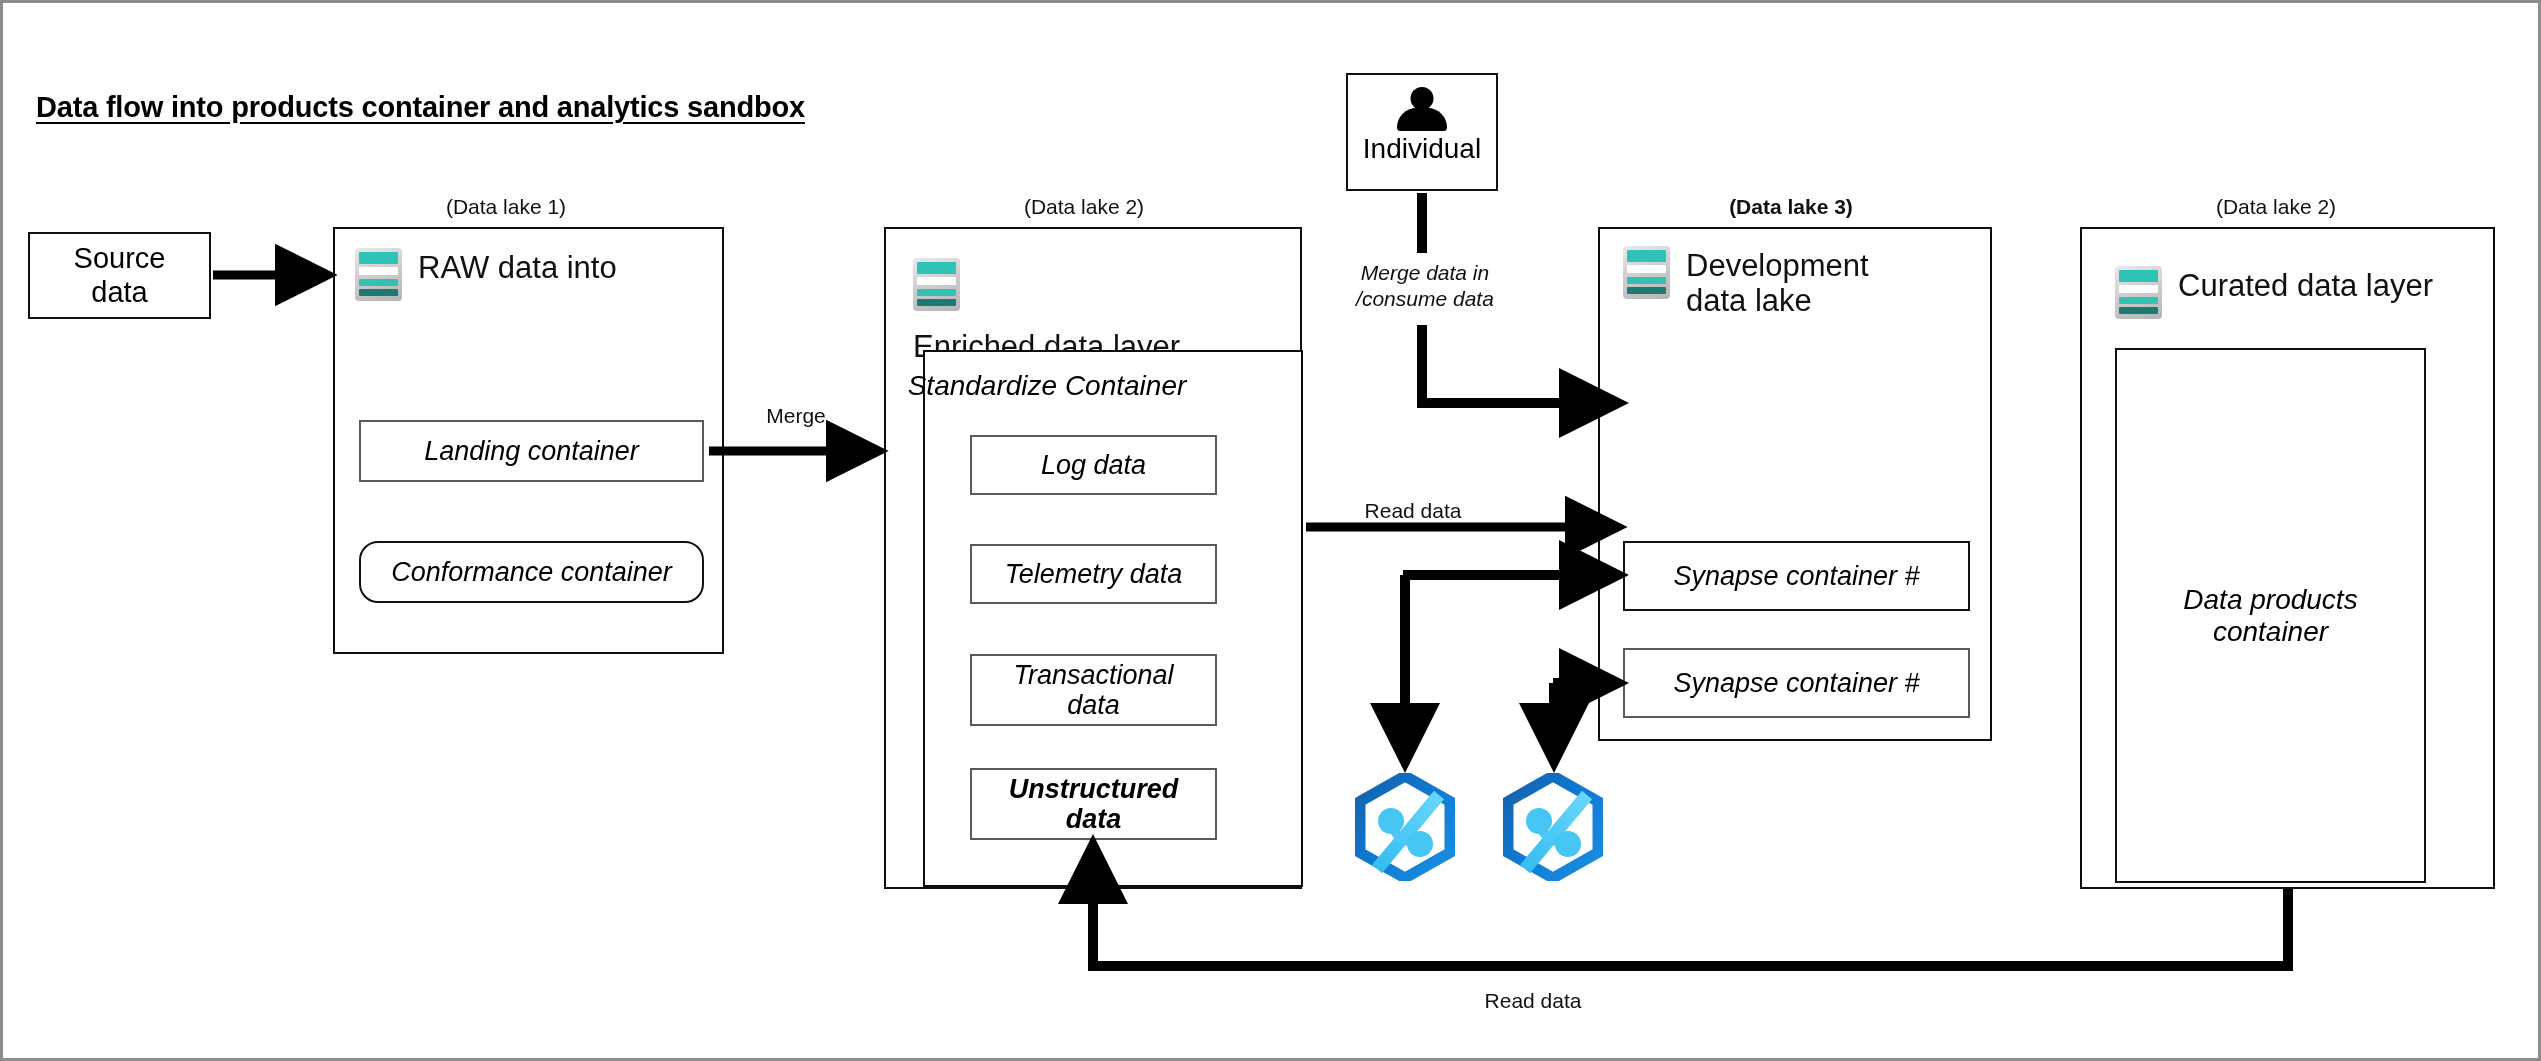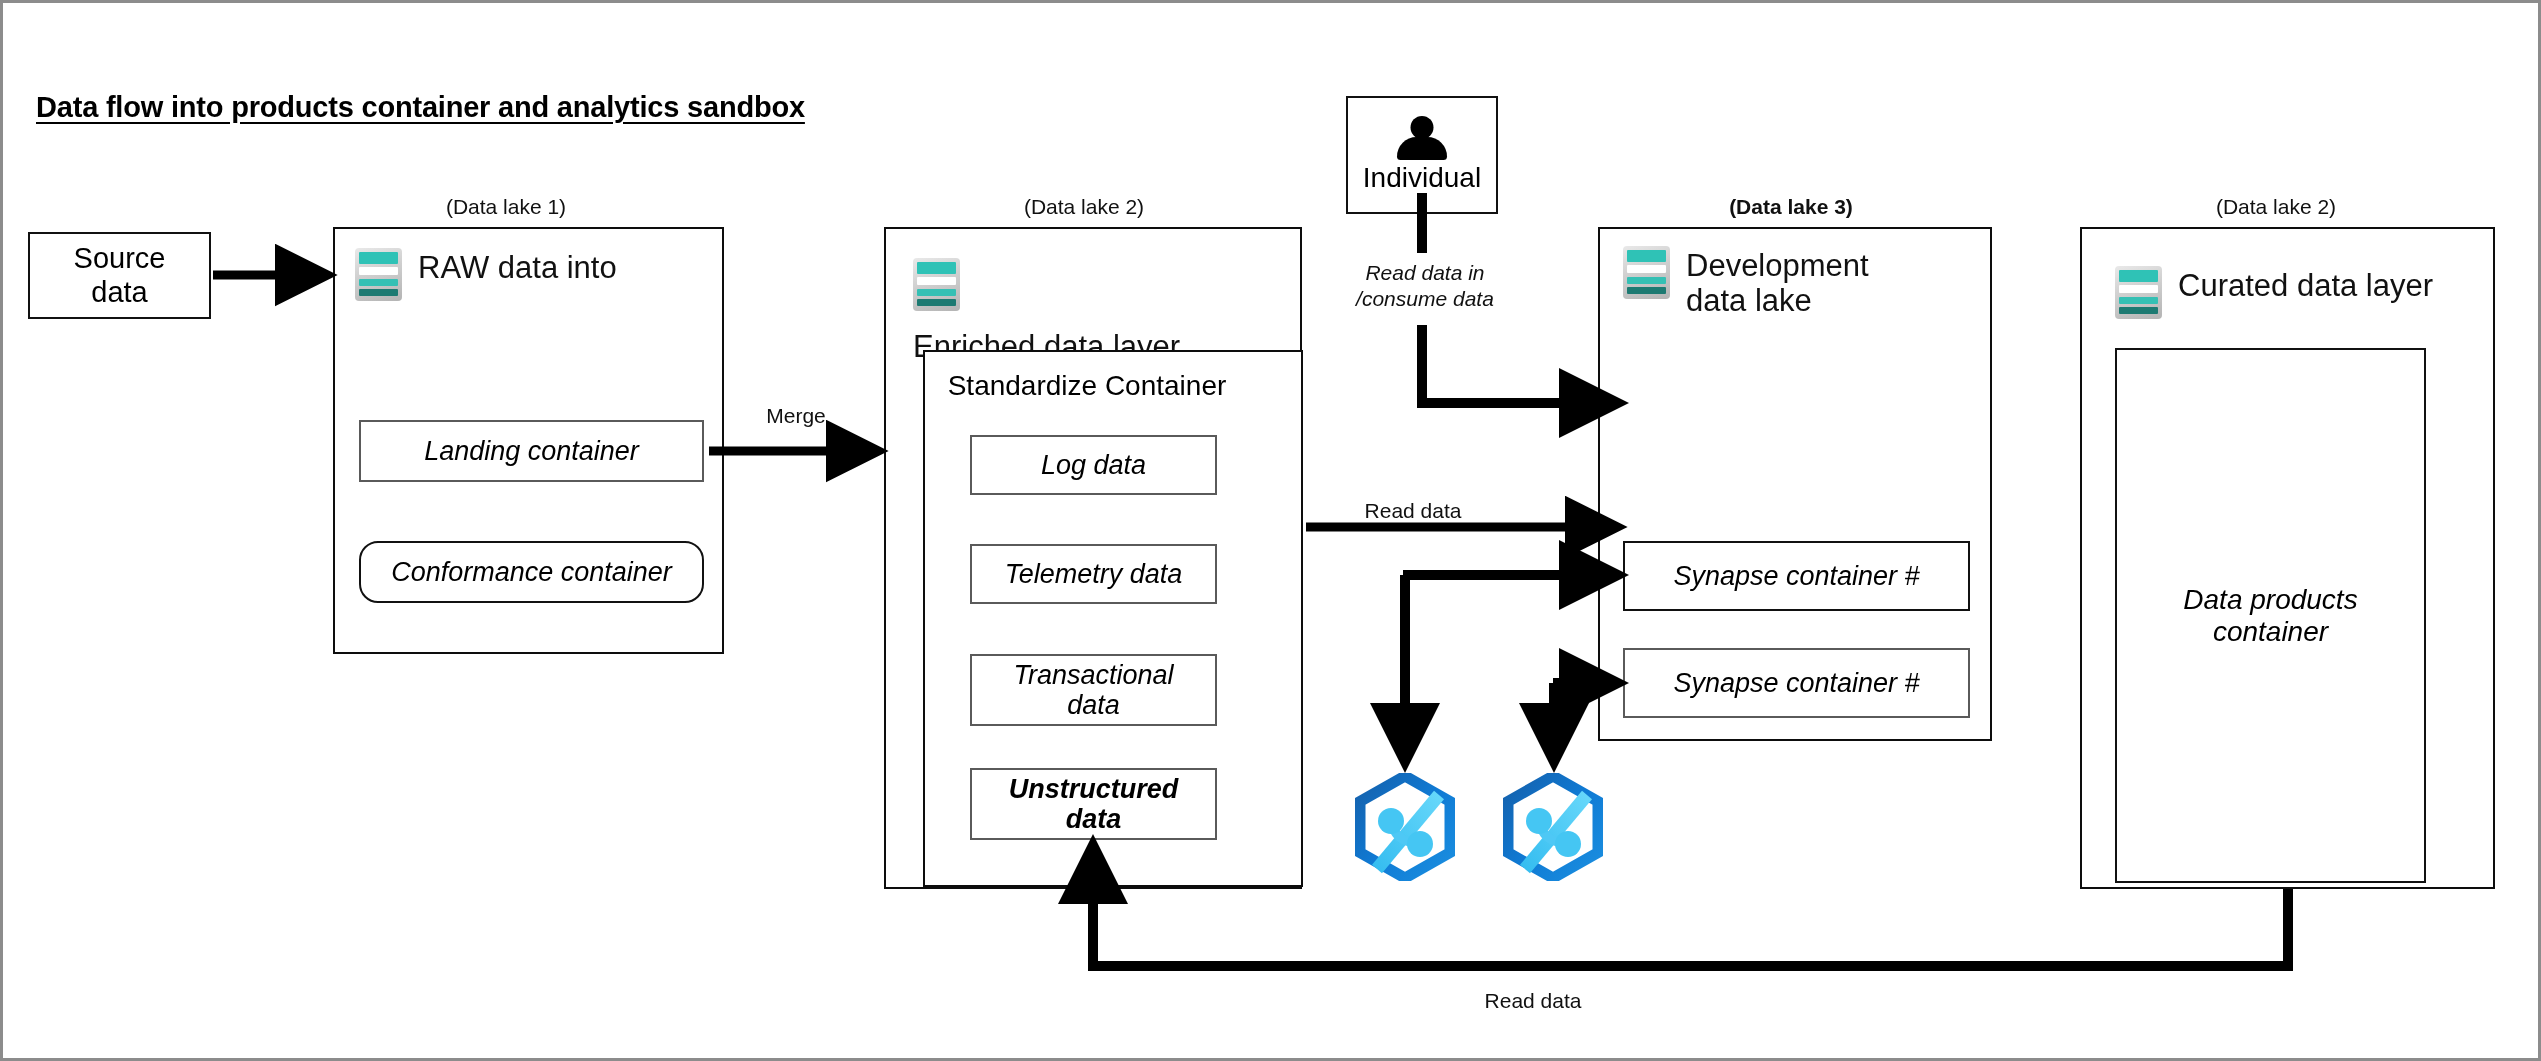--- a/index.html
+++ b/index.html
@@ -171,21 +171,21 @@
       <i class="b1"></i>
         <i class="b2"></i>
         <i class="b3"></i>
         <i class="b4"></i>
     </span>
     <span class="zt">Enriched data layer</span>
   </div>
 
   <div class="abs zone" style="left:920px; top:347px; width:380px; height:537px;"></div>
 
-  <div class="abs" style="left:920px; top:367px; width:328px; text-align:center;">
+  <div class="abs" style="left:880px; top:367px; width:328px; text-align:center;font-style:italic;">
     <span class="lbl" style="font-size:28px;">Standardize Container</span>
   </div>
 
   <div class="abs box gray" style="left:967px; top:432px; width:247px; height:60px;">
     <span class="lbl">Log data</span>
   </div>
 
   <div class="abs box gray" style="left:967px; top:541px; width:247px; height:60px;">
     <span class="lbl">Telemetry data</span>
   </div>
@@ -193,29 +193,29 @@
   <div class="abs box gray" style="left:967px; top:651px; width:247px; height:72px;">
     <span class="lbl" style="white-space:pre-line;">Transactional
 data</span>
   </div>
 
   <div class="abs box gray" style="left:967px; top:765px; width:247px; height:72px;font-weight:bold;">
     <span class="lbl" style="white-space:pre-line;">Unstructured
 data</span>
   </div>
 
-  <div class="abs box" style="left:1343px; top:70px; width:152px; height:118px; flex-direction:column; justify-content:flex-start; padding-top:16px;margin-top:23px;">
+  <div class="abs box" style="left:1343px; top:70px; width:152px; height:118px; flex-direction:column; justify-content:flex-start; padding-top:10px;">
     <span class="person">
       <span class="head"></span>
         <span class="body"></span>
     </span>
     <span class="plain" style="font-size:28px; margin-top:-4px;">Individual</span>
   </div>
 
-  <div class="abs edge-label ital" style="left:1332px; top:257px; width:180px;">Read data in
+  <div class="abs edge-label ital" style="left:1332px; top:257px; width:180px;">Merge data in
 /consume data</div>
 
   <div class="abs lake-caption" style="left:1688px; top:192px; width:200px;font-weight:bold;">(Data lake 3)</div>
 
   <div class="abs zone" style="left:1595px; top:224px; width:394px; height:514px;"></div>
 
   <div class="abs zone-head" style="left:1620px; top:243px; width:360px;">
     <span class="dl-icon">
       <i class="b1"></i>
         <i class="b2"></i>

